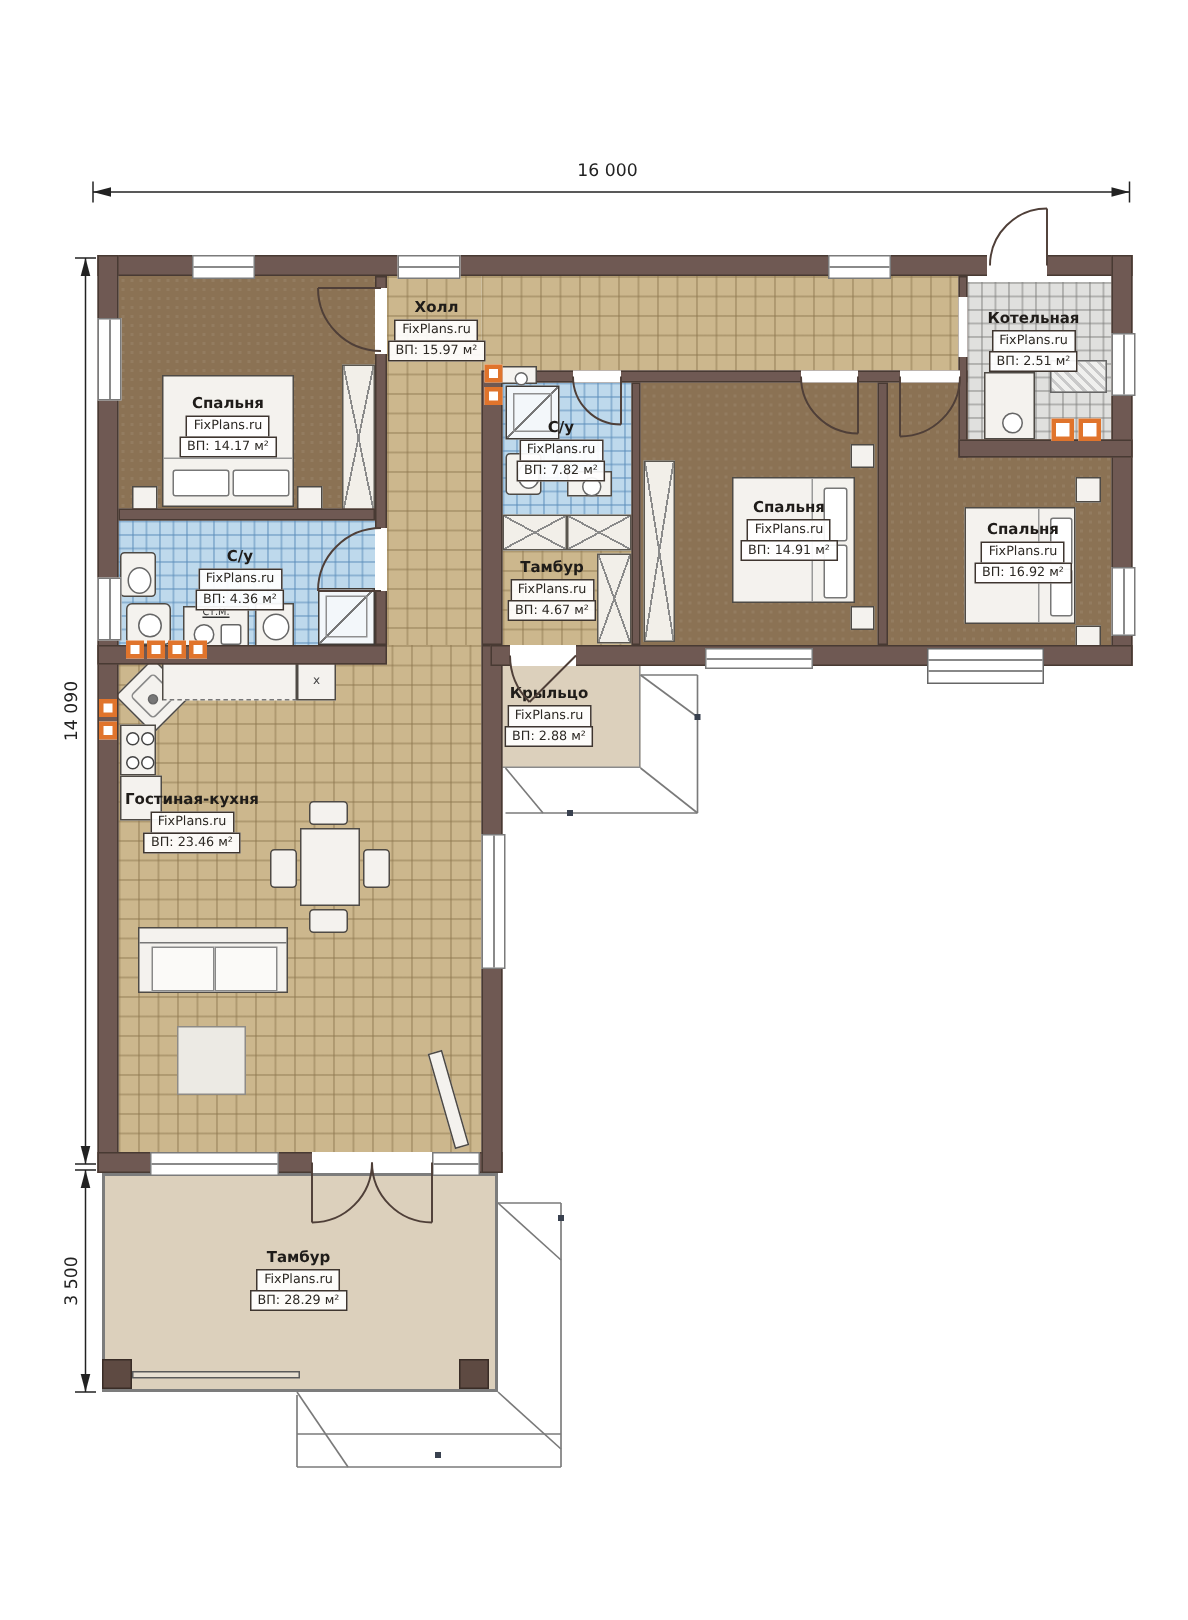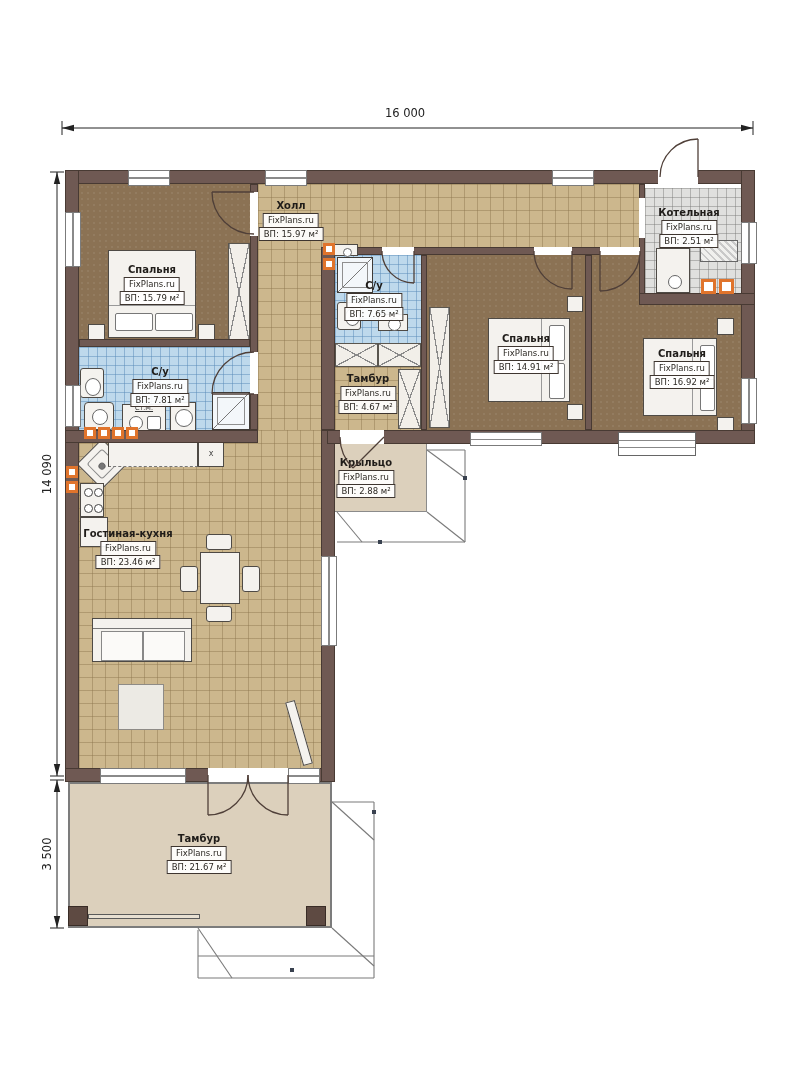--- a/index.html
+++ b/index.html
@@ -218,71 +218,71 @@
   <div class="rad" style="left:66px;top:466px;"></div>
   <div class="rad" style="left:66px;top:481px;"></div>
   <div class="rad" style="left:323px;top:243px;"></div>
   <div class="rad" style="left:323px;top:258px;"></div>
   <div class="rad" style="left:701px;top:279px;width:15px;height:15px;"></div>
   <div class="rad" style="left:719px;top:279px;width:15px;height:15px;"></div>
 
   <div class="rlabel" style="left:152px;top:264px;">
     <div class="rname">Спальня</div>
     <div class="wmbox">FixPlans.ru</div>
-    <div class="areabox">ВП: 15.79 м²</div>
+    <div class="areabox">ВП: 14.17 м²</div>
   </div>
   <div class="rlabel" style="left:291px;top:200px;">
     <div class="rname">Холл</div>
     <div class="wmbox">FixPlans.ru</div>
     <div class="areabox">ВП: 15.97 м²</div>
   </div>
   <div class="rlabel" style="left:374px;top:280px;">
     <div class="rname">С/у</div>
     <div class="wmbox">FixPlans.ru</div>
-    <div class="areabox">ВП: 7.65 м²</div>
+    <div class="areabox">ВП: 7.82 м²</div>
   </div>
   <div class="rlabel" style="left:689px;top:207px;">
     <div class="rname">Котельная</div>
     <div class="wmbox">FixPlans.ru</div>
     <div class="areabox">ВП: 2.51 м²</div>
   </div>
   <div class="rlabel" style="left:526px;top:333px;">
     <div class="rname">Спальня</div>
     <div class="wmbox">FixPlans.ru</div>
     <div class="areabox">ВП: 14.91 м²</div>
   </div>
   <div class="rlabel" style="left:682px;top:348px;">
     <div class="rname">Спальня</div>
     <div class="wmbox">FixPlans.ru</div>
     <div class="areabox">ВП: 16.92 м²</div>
   </div>
   <div class="rlabel" style="left:160px;top:366px;">
     <div class="rname">С/у</div>
     <div class="wmbox">FixPlans.ru</div>
-    <div class="areabox">ВП: 7.81 м²</div>
+    <div class="areabox">ВП: 4.36 м²</div>
   </div>
   <div class="rlabel" style="left:368px;top:373px;">
     <div class="rname">Тамбур</div>
     <div class="wmbox">FixPlans.ru</div>
     <div class="areabox">ВП: 4.67 м²</div>
   </div>
   <div class="rlabel" style="left:366px;top:457px;">
     <div class="rname">Крыльцо</div>
     <div class="wmbox">FixPlans.ru</div>
     <div class="areabox">ВП: 2.88 м²</div>
   </div>
   <div class="rlabel" style="left:128px;top:528px;">
     <div class="rname">Гостиная-кухня</div>
     <div class="wmbox">FixPlans.ru</div>
     <div class="areabox">ВП: 23.46 м²</div>
   </div>
   <div class="rlabel" style="left:199px;top:833px;">
     <div class="rname">Тамбур</div>
     <div class="wmbox">FixPlans.ru</div>
-    <div class="areabox">ВП: 21.67 м²</div>
+    <div class="areabox">ВП: 28.29 м²</div>
   </div>
 
   <div class="dimtext" style="left:405px;top:106px;transform:translateX(-50%);">16 000</div>
   <div class="dimtext" style="left:47px;top:474px;transform:translate(-50%,-50%) rotate(-90deg);">14 090</div>
   <div class="dimtext" style="left:47px;top:854px;transform:translate(-50%,-50%) rotate(-90deg);">3 500</div>
 
   <svg class="svgtop" width="792" height="1080" viewBox="0 0 792 1080">
 
     <g stroke="#222" stroke-width="1" fill="none">
       <path d="M62,128 H753"></path>

